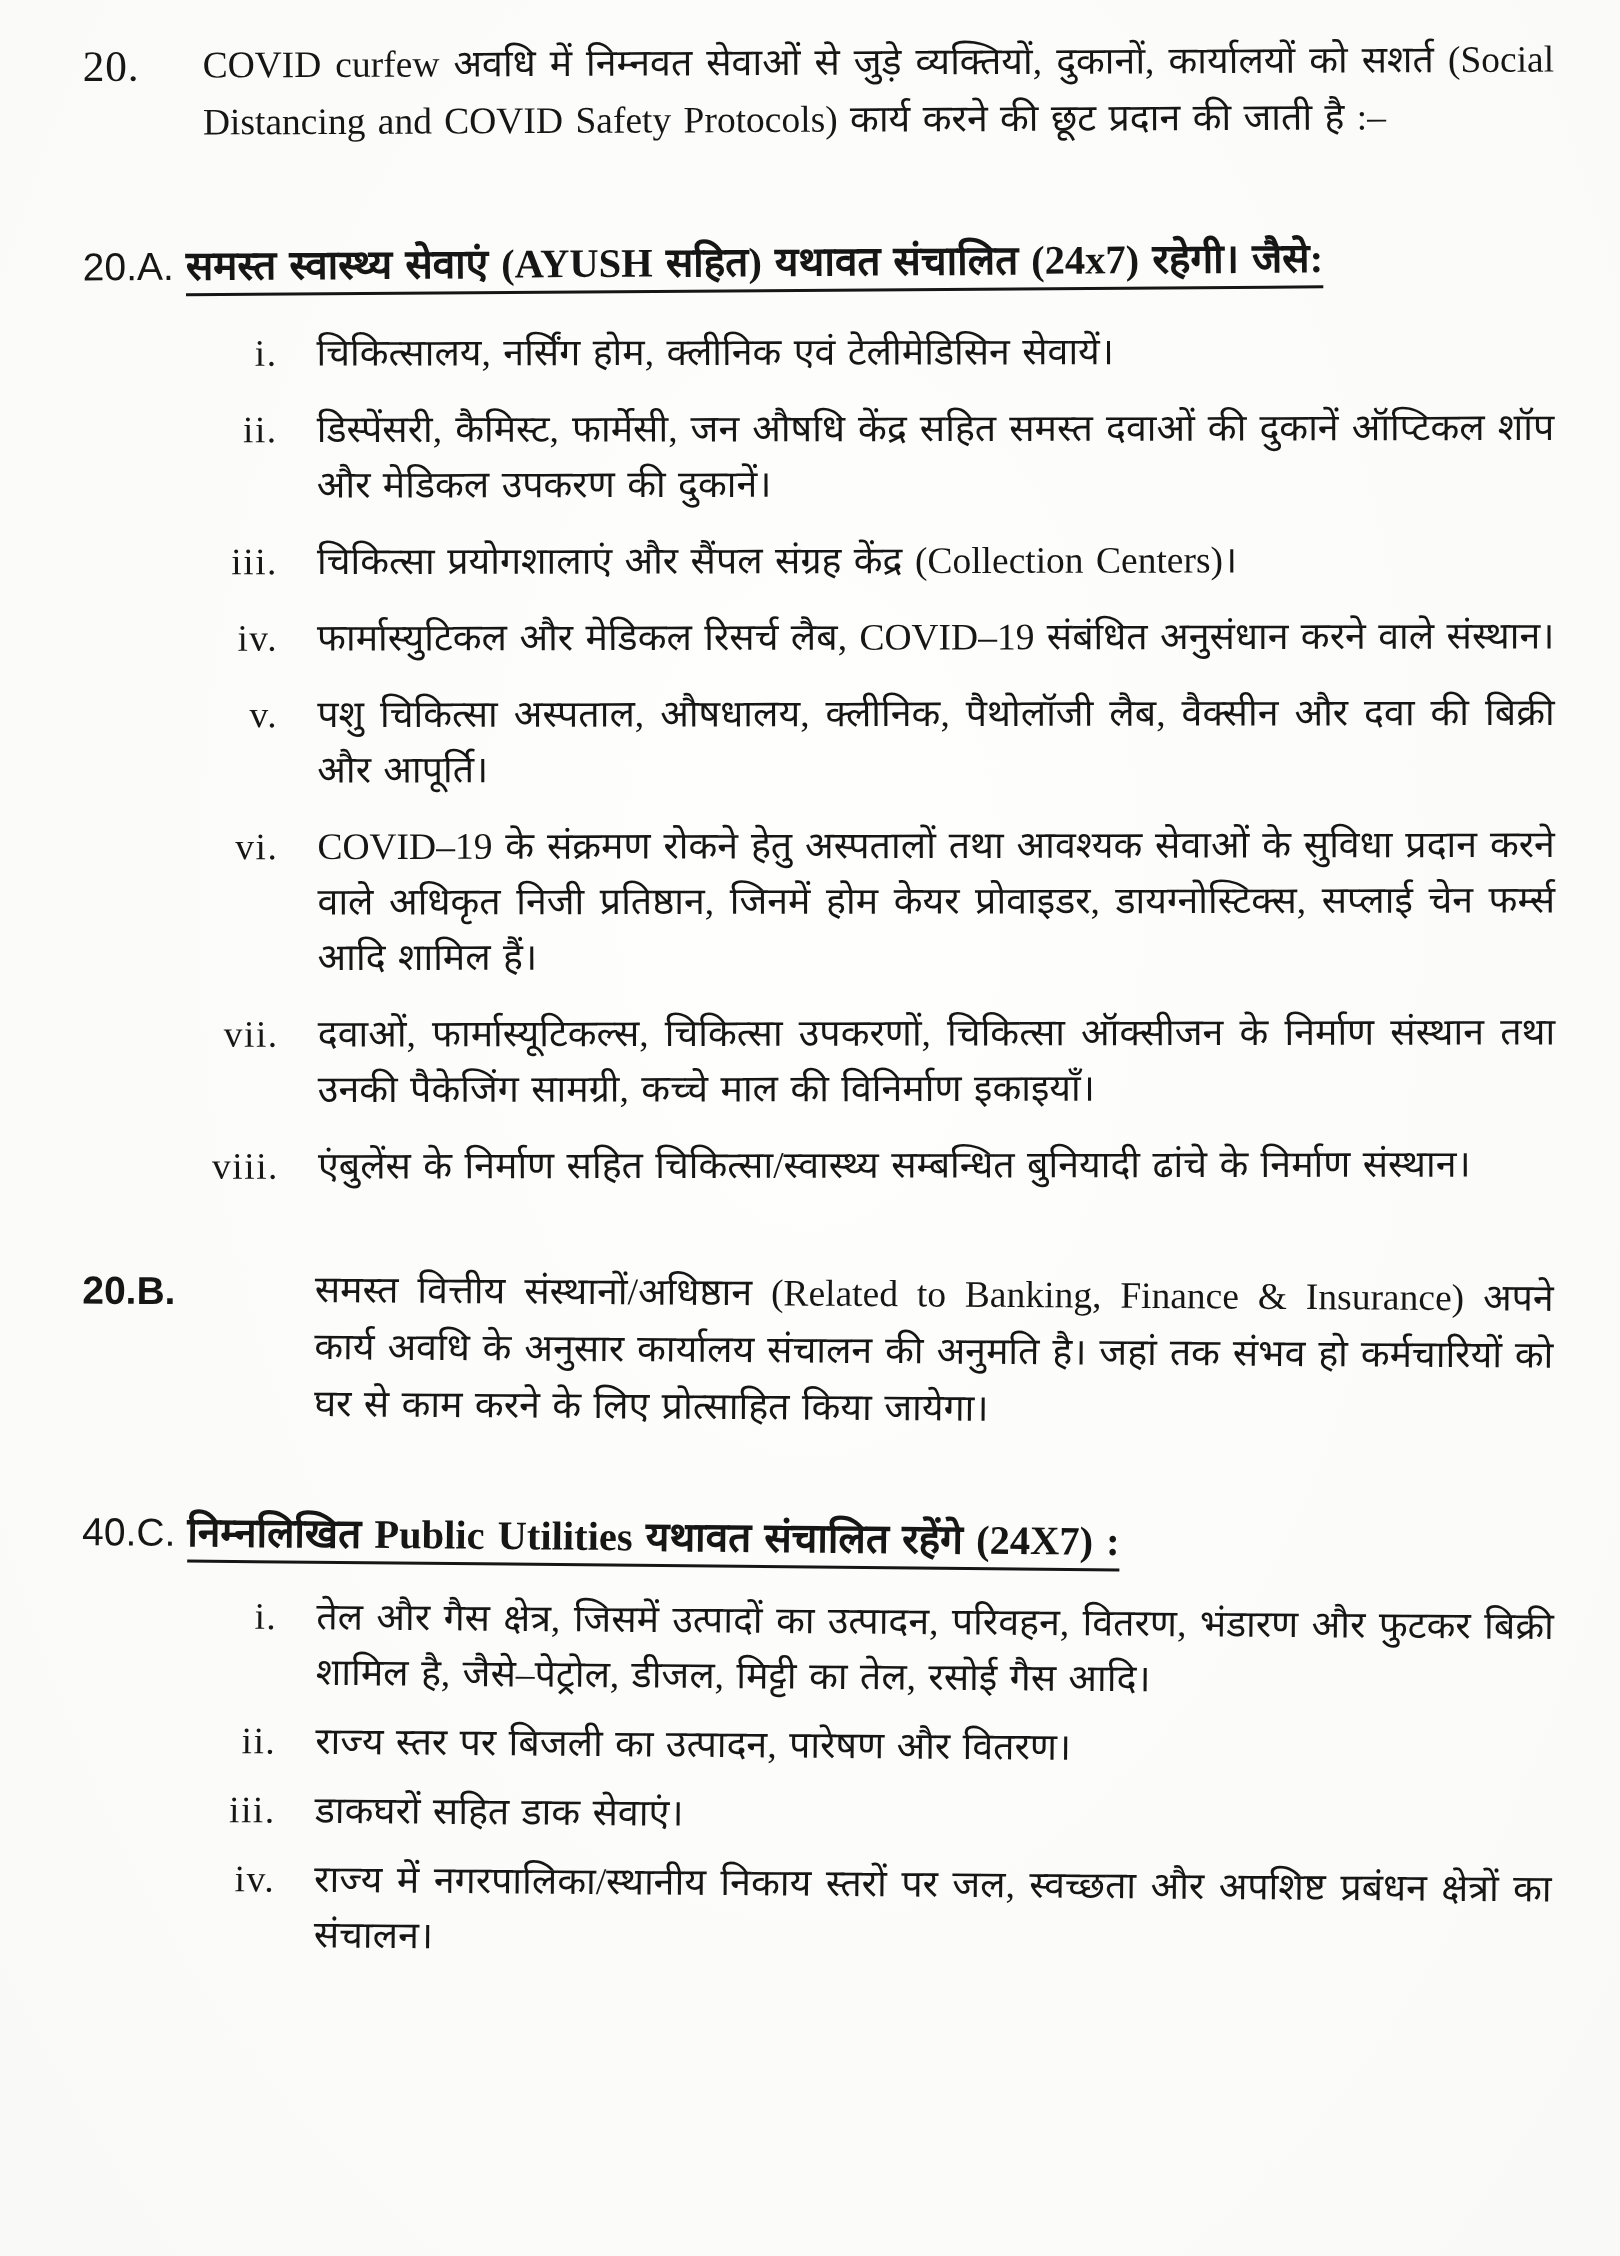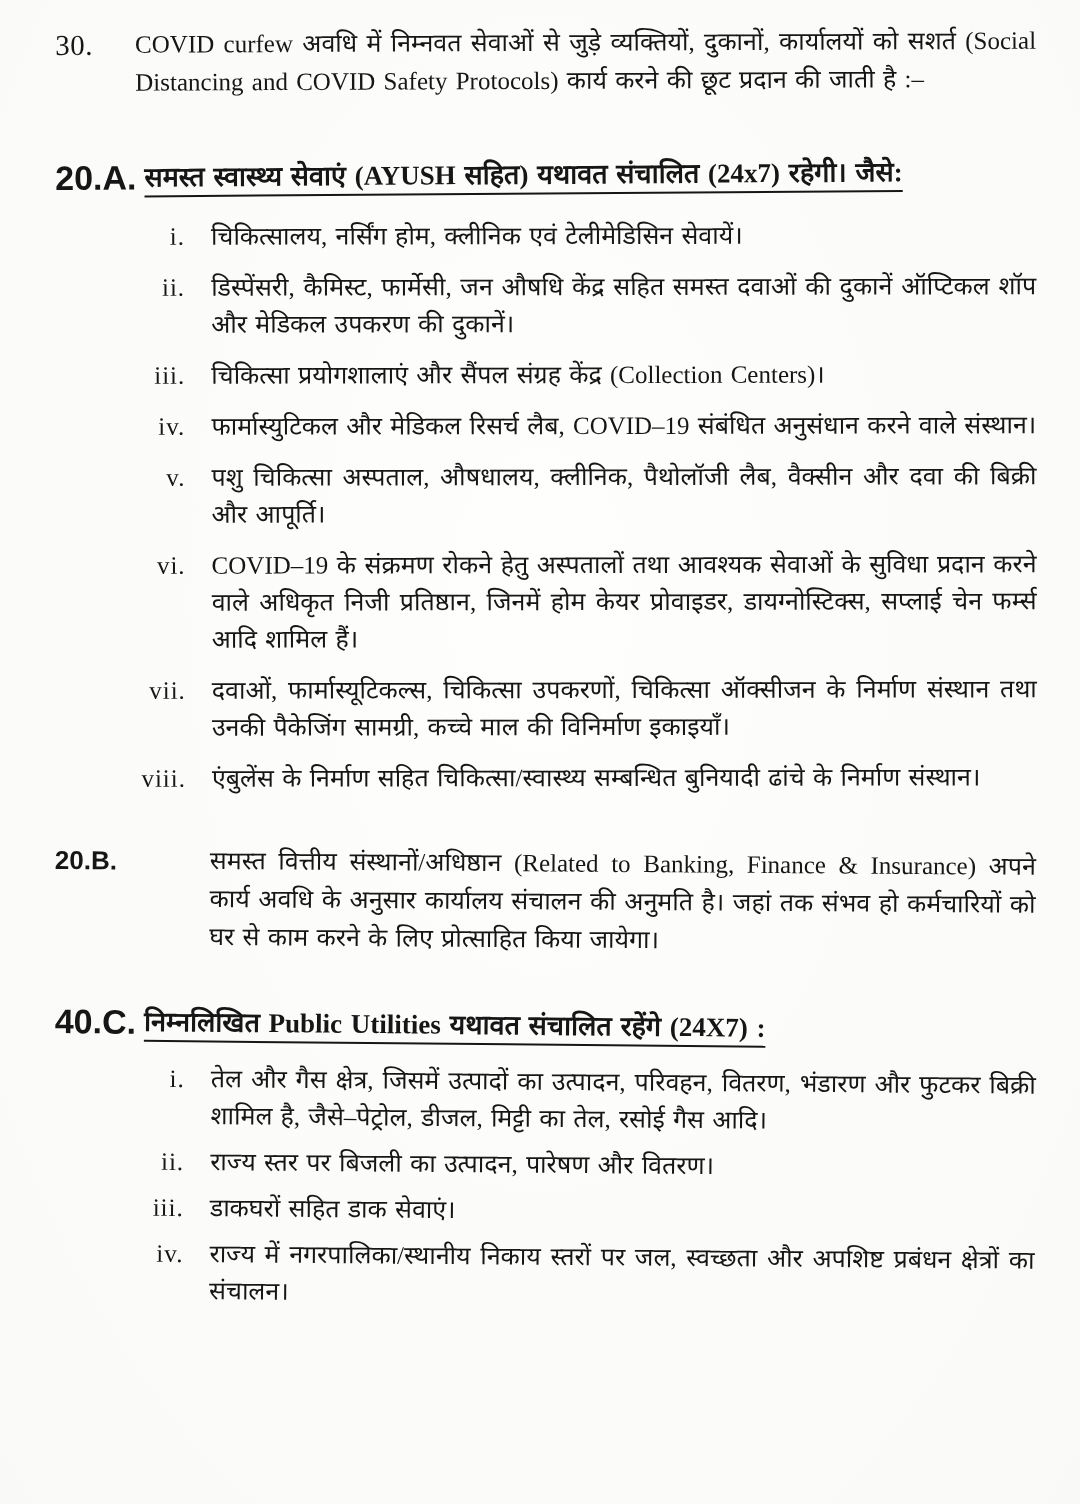--- a/index.html
+++ b/index.html
@@ -51,22 +51,22 @@
 
   
   .sec-row {
     display: flex;
     align-items: flex-start;
     margin-bottom: 20px;
   }
   .sec-label {
     flex: 0 0 auto;
     font-family: "Liberation Sans", "DejaVu Sans", sans-serif;
-    font-weight: 700;
-    font-size: 34px;
+    font-weight: 400;
+    font-size: 26px;
     line-height: 40px;
     padding-right: 8px;
     white-space: nowrap;
   }
   .sec-heading {
     flex: 1;
     font-weight: 700;
     font-size: 27px;
     line-height: 40px;
     text-decoration: underline;
@@ -129,21 +129,21 @@
     word-spacing: 2px;
   }
   .sec-c { margin-bottom: 18px; }
 </style>
 </head>
 <body>
 
 <div class="page">
 
   <div class="clause-row">
-    <div class="clause-num">30.</div>
+    <div class="clause-num">20.</div>
     <div class="clause-text">COVID curfew  अवधि में निम्नवत सेवाओं से जुड़े व्यक्तियों, दुकानों, कार्यालयों को सशर्त (Social Distancing and COVID Safety Protocols) कार्य करने की छूट प्रदान की जाती है :–</div>
   </div>
 
   <div class="sec-row tilt-up">
     <div class="sec-label">20.A.</div>
     <div class="sec-heading">समस्त स्वास्थ्य सेवाएं (AYUSH सहित) यथावत संचालित (24x7) रहेगी। जैसे:</div>
   </div>
 
   <div class="rlist slight-tilt">
     <div class="li">

